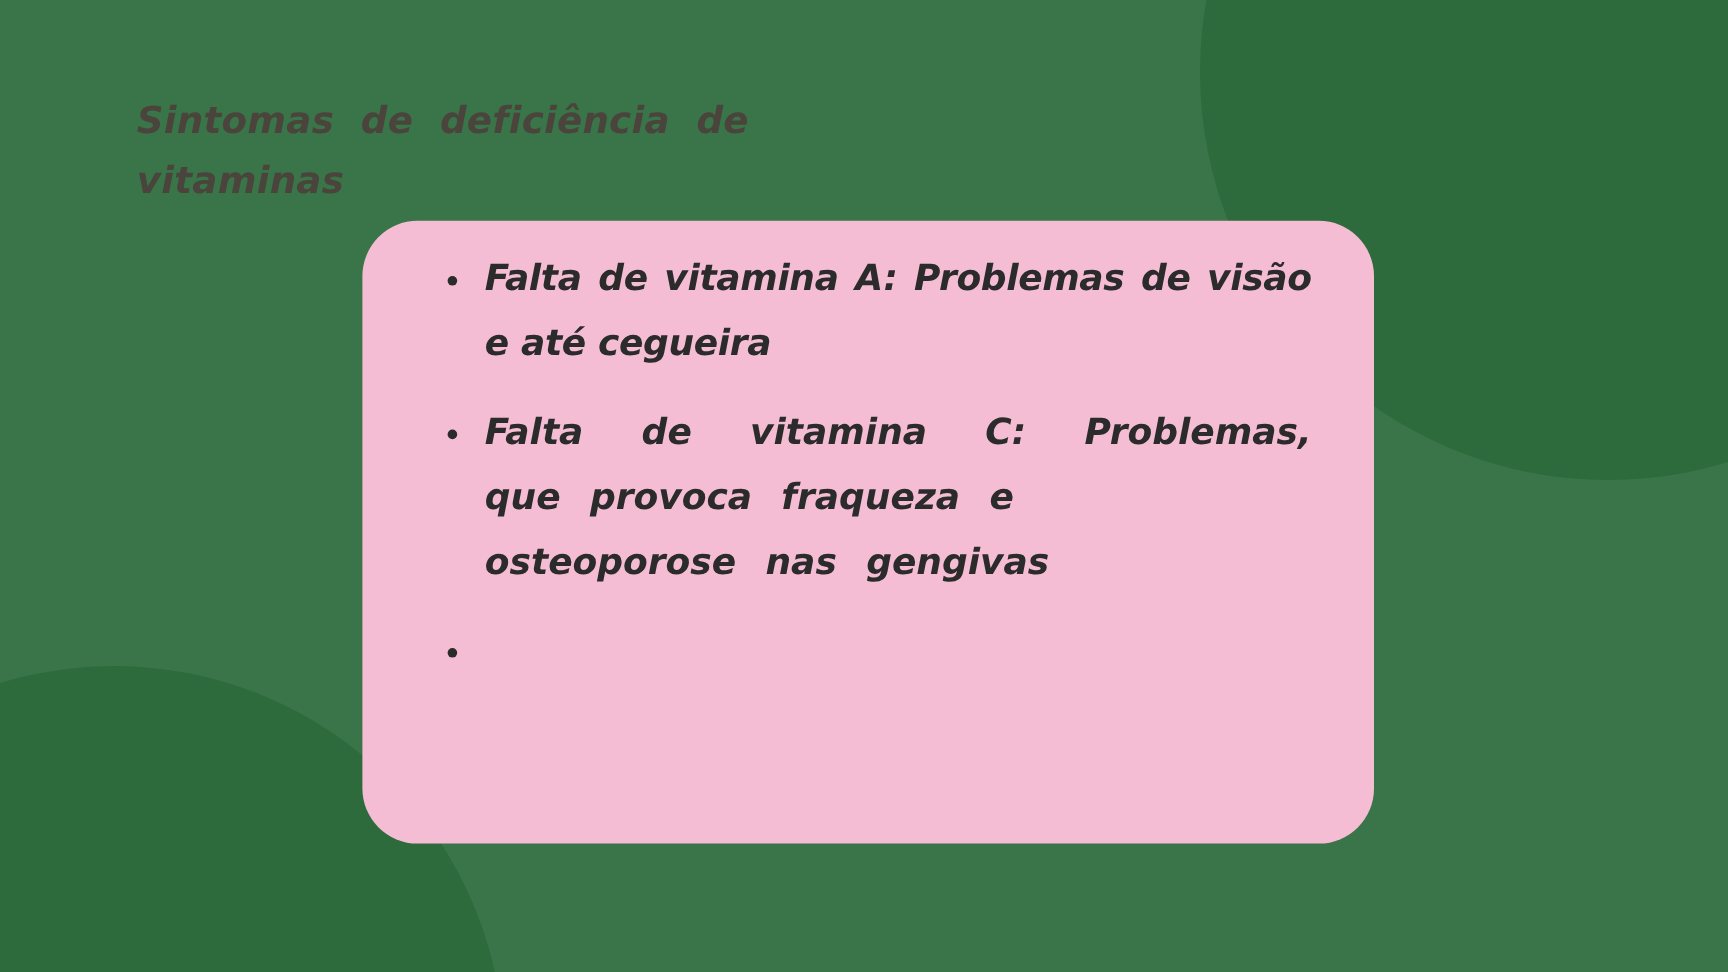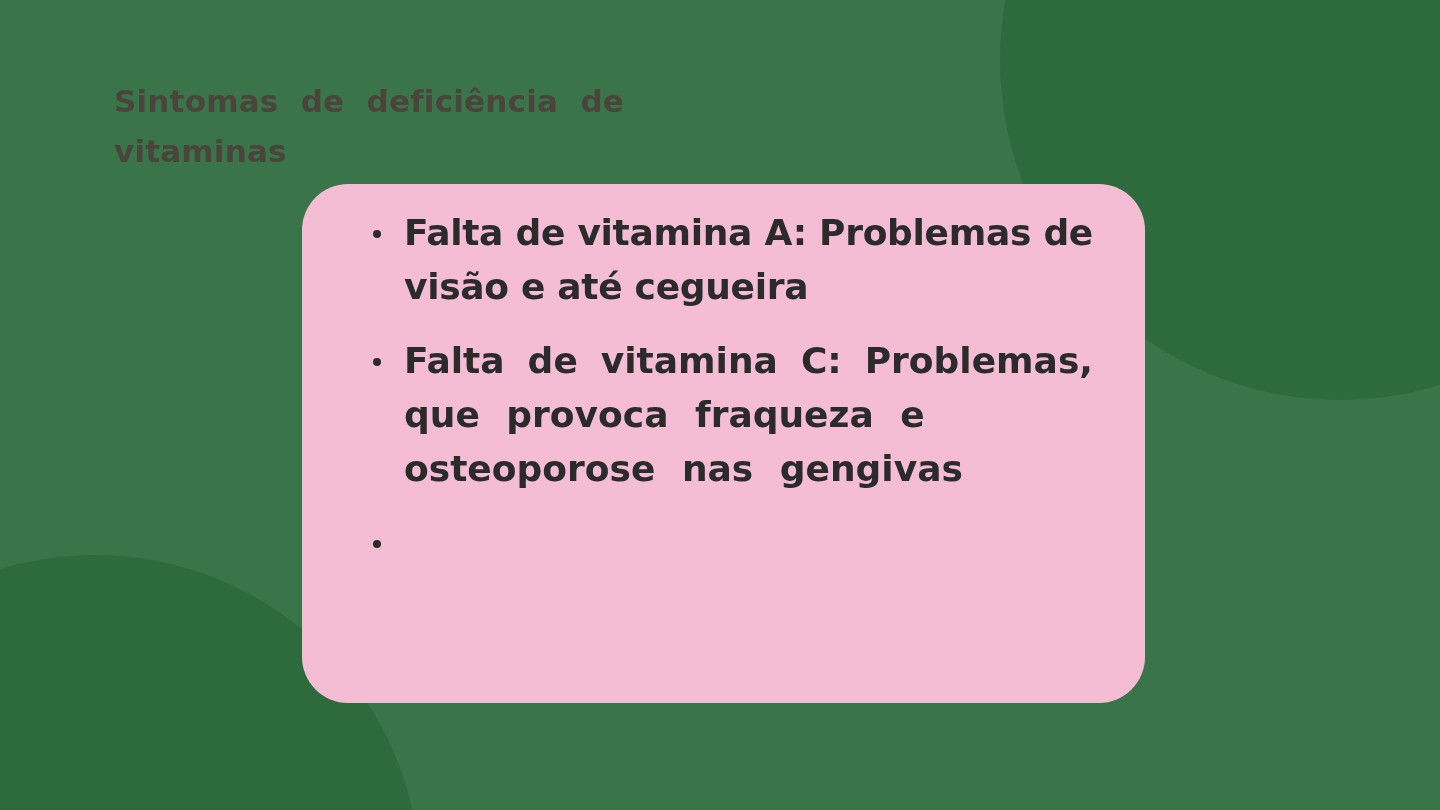--- a/index.html
+++ b/index.html
@@ -7,20 +7,21 @@
     padding: 0;
     background: #20201f;
   }
   #slide {
     position: relative;
     width: 1440px;
     height: 810px;
     overflow: hidden;
     background: #3a7549;
     font-family: "DejaVu Sans", sans-serif;
+    font-style: italic;
   }
 
   
   .blob {
     position: absolute;
     border-radius: 50%;
     background: #2d6a3c;
     pointer-events: none;
   }
   #blob-topright {
@@ -76,21 +77,21 @@
   ul#bullets {
     list-style: none;
     margin: 0;
     padding: 0;
   }
   ul#bullets > li {
     position: relative;
     color: #2b2b2b;
     font-family: "DejaVu Sans", sans-serif;
     font-weight: 700;
-    font-size: 36px;
+    font-size: 30px;
     line-height: 54px;
     padding-left: 34px;
     margin-bottom: 20px;
     text-align: justify;
     text-align-last: left;
     -moz-text-align-last: left;
   }
   ul#bullets > li:last-child {
     margin-bottom: 0;
   }

